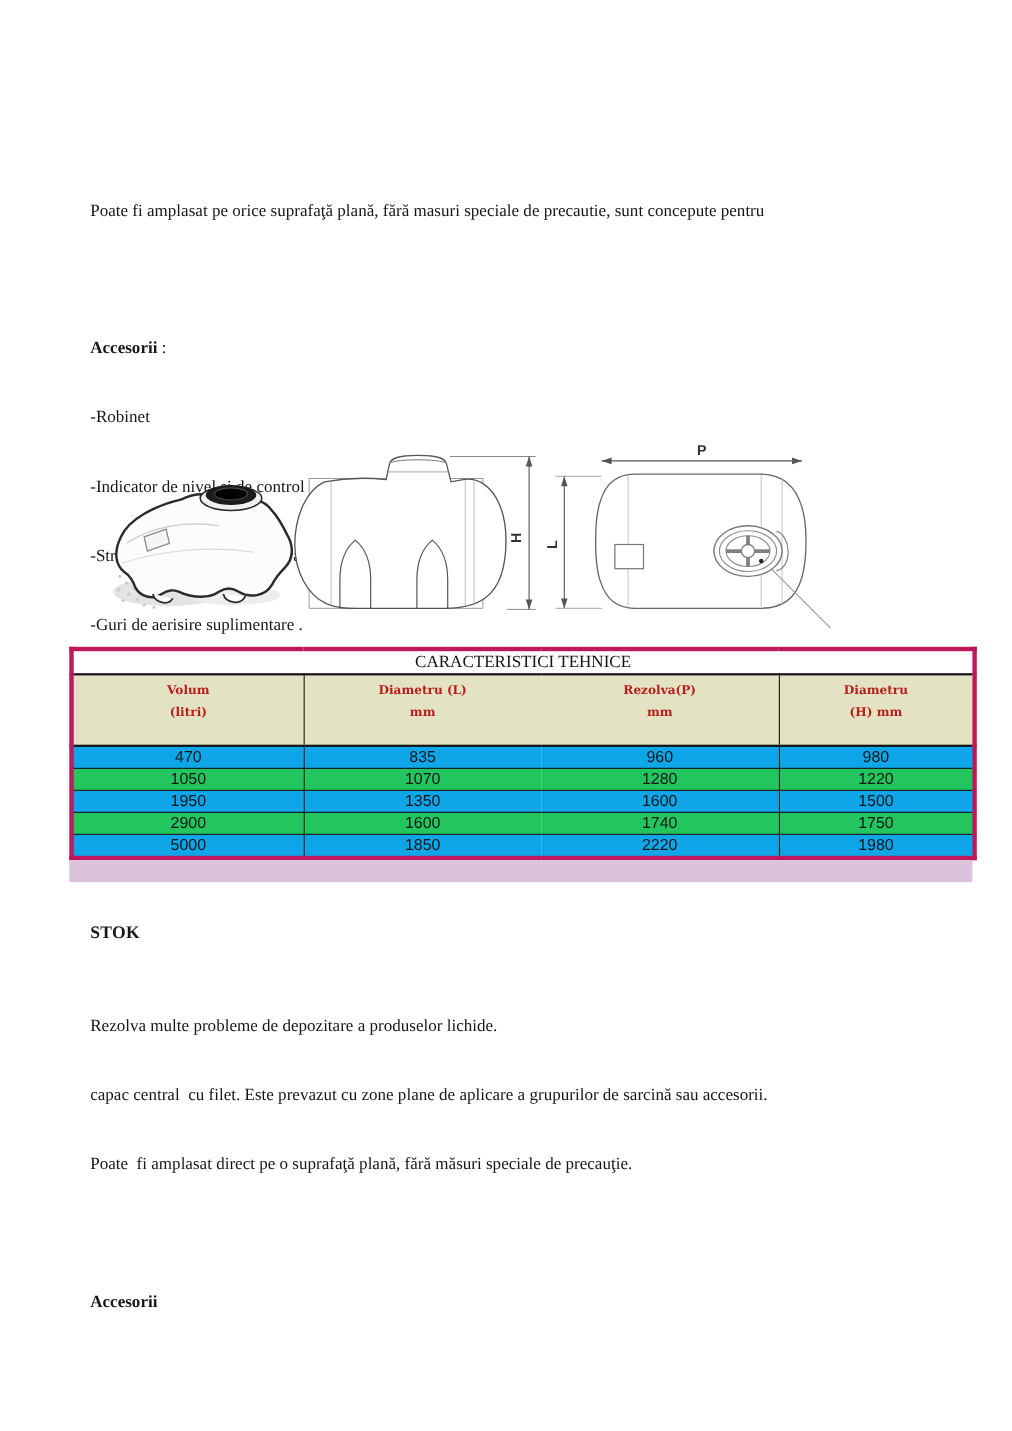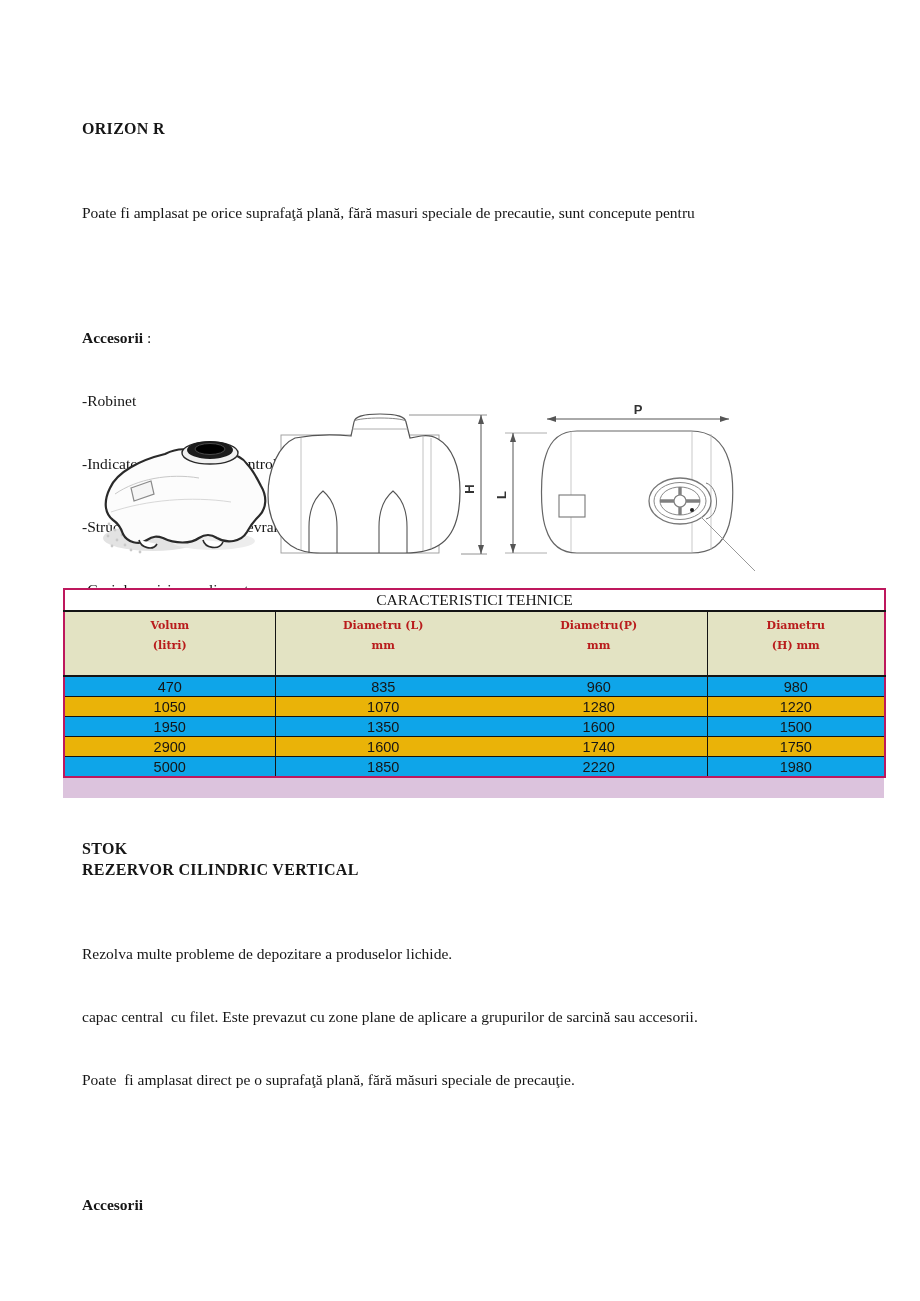--- a/index.html
+++ b/index.html
@@ -15,49 +15,48 @@
   .doc-subtitle{font-size:15.5px;line-height:21px;}
   .para{margin-top:21px;}
   .acc-block{margin-top:20px;}
   .acc-head{font-weight:bold;}
   .acc-head-suffix{font-weight:normal;}
   .acc-item{line-height:21px;}
 
   
   .table-wrap{left:63px;top:588px;width:821px;}
   table.spec{border-collapse:collapse;width:821px;table-layout:fixed;
-    border:2px solid #be185d;}
+    border:4px solid #be185d;}
   table.spec td,table.spec th{border:1.6px solid #141414;text-align:center;}
   tr.title-row td{
     background:#ffffff;font-family:"Liberation Serif",serif;font-size:15.5px;
     height:20px;border-bottom:2.6px solid #141414;font-weight:normal;padding:0;
   }
   tr.head-row th{
     background:#e3e3c3;color:#b91c1c;font-family:"DejaVu Serif",serif;
     font-weight:bold;font-size:11px;line-height:20px;height:58px;
     vertical-align:top;padding-top:4px;border-bottom:2.6px solid #141414;
   }
   tr.data-row td{
     font-family:"Liberation Sans",sans-serif;font-size:14.5px;height:19px;
     padding:0;background:#0ea5e9;
   }
-  tr.data-row.beige td{background:#eab308;}
+  tr.data-row.beige td{background:#22c55e;}
   .no-r{border-right:hidden !important;}
   .no-l{border-left:hidden !important;}
   .pink-band{width:821px;height:20px;background:#dcc3dd;}
 
   
   svg text{font-family:"Liberation Sans",sans-serif;}
   .dim-label{font-size:13px;font-weight:bold;fill:#333;}
 </style>
 </head>
 <body>
 
 <div class="abs" style="left:82px;top:118px;width:780px;">
-  <div class="doc-title">ORIZON  R</div>
   <div class="para textblock">
     <div>Poate fi amplasat pe orice suprafaţă plană, fără masuri speciale de precautie, sunt concepute pentru</div>
   </div>
   <div class="acc-block textblock">
     <div><span class="acc-head">Accesorii</span><span class="acc-head-suffix"> :</span></div>
     <div class="acc-item">-Robinet</div>
     <div class="acc-item">-Indicator de nivel şi de control</div>
     <div class="acc-item">-Structuri metalice de manevrare</div>
     <div class="acc-item">-Guri de aerisire suplimentare .</div>
   </div>
@@ -157,21 +156,21 @@
     <tr class="head-row">
       <th>
             <div>Volum</div>
             <div>(litri)</div>
           </th>
       <th class="no-r">
             <div>Diametru (L)</div>
             <div>mm</div>
           </th>
       <th class="no-l">
-            <div>Diametru(P)</div>
+            <div>Rezolva(P)</div>
             <div>mm</div>
           </th>
       <th>
             <div>Diametru</div>
             <div>(H) mm</div>
           </th>
     </tr>
     <tr class="data-row">
       <td>470</td>
       <td class="no-r">835</td>
@@ -202,21 +201,20 @@
       <td class="no-l">2220</td>
       <td>1980</td>
     </tr>
   </tbody>
     </table>
   <div class="pink-band"></div>
 </div>
 
 <div class="abs" style="left:82px;top:838px;width:800px;">
   <div class="doc-title">STOK</div>
-  <div class="doc-title">REZERVOR CILINDRIC VERTICAL</div>
   <div class="para textblock">
     <div>Rezolva multe probleme de depozitare a produselor lichide.</div>
     <div>capac central  cu filet. Este prevazut cu zone plane de aplicare a grupurilor de sarcină sau accesorii.</div>
     <div>Poate  fi amplasat direct pe o suprafaţă plană, fără măsuri speciale de precauţie.</div>
   </div>
   <div class="acc-block textblock">
     <div class="acc-head">Accesorii</div>
     
     
     

